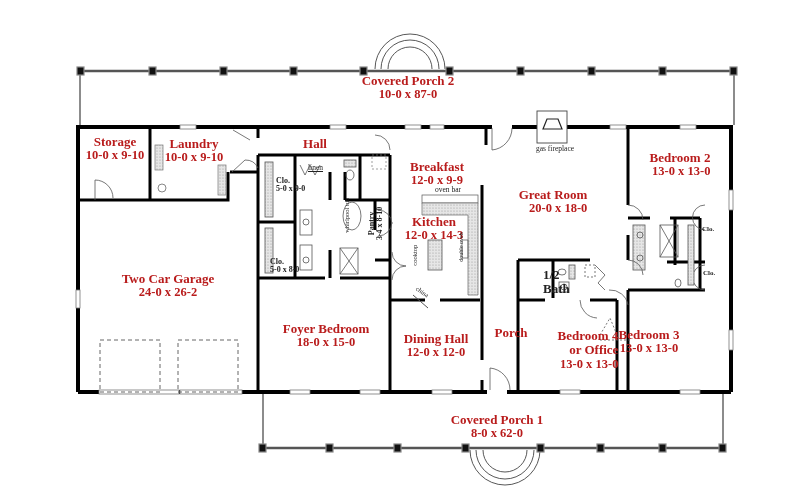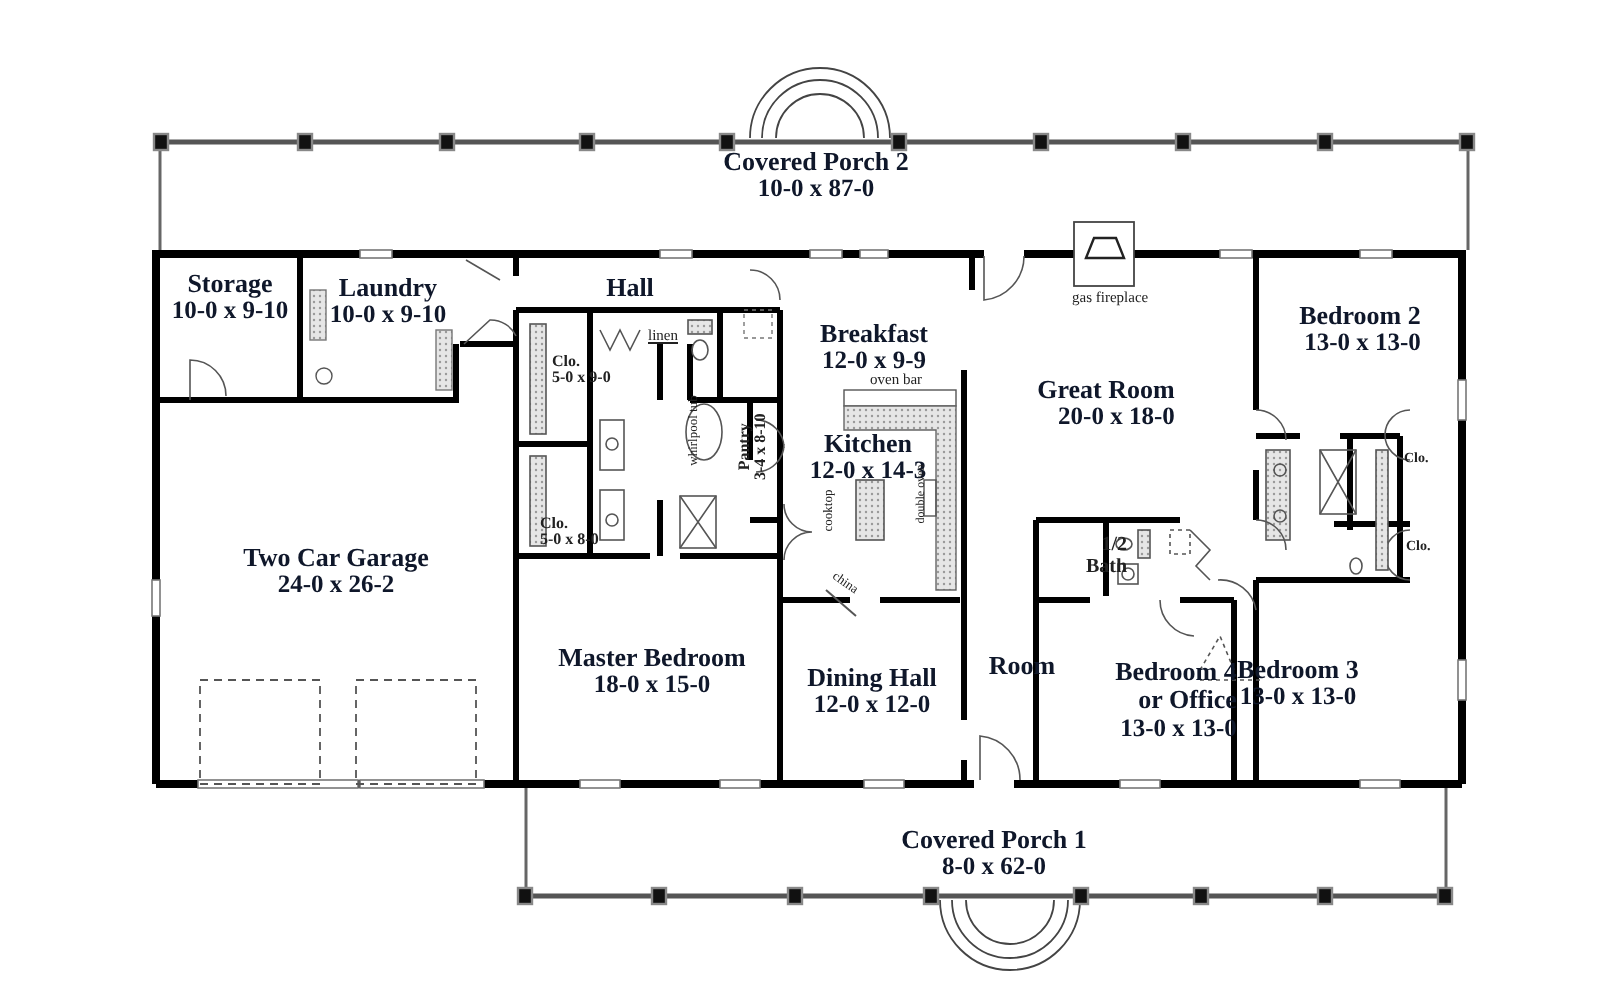--- a/index.html
+++ b/index.html
@@ -1,18 +1,18 @@
 <!DOCTYPE html>
 <html><head>
 <meta charset="utf-8">
 <style>
   html, body { margin:0; padding:0; background:#ffffff; }
   body { width:800px; height:500px; position:relative; overflow:hidden; font-family:"Liberation Serif", serif; }
   #plan { position:absolute; left:0; top:0; width:800px; height:500px; }
-  .lbl { position:absolute; text-align:center; font-weight:bold; color:#0f172a; line-height:1.1; white-space:nowrap; transform:translateX(-50%); }
+  .lbl { position:absolute; text-align:center; font-weight:bold; color:#b91c1c; line-height:1.1; white-space:nowrap; transform:translateX(-50%); }
   .lbl .n { font-size:13px; display:block; }
   .lbl .d { font-size:12.5px; display:block; }
   .sm { position:absolute; font-size:7.5px; color:#222; white-space:nowrap; font-family:"Liberation Serif", serif; line-height:1; }
   .smb { position:absolute; font-size:8px; font-weight:bold; color:#222; white-space:nowrap; line-height:1.05; text-align:left; }
   .rot { transform:rotate(-90deg); transform-origin:center; }
 </style>
 </head>
 <body>
 
 <svg id="plan" viewBox="0 0 800 500" xmlns="http://www.w3.org/2000/svg">
@@ -252,61 +252,61 @@
 </div>
 <div class="lbl" style="left:434px; top:215px;">
   <span class="n">Kitchen</span>
   <span class="d">12-0 x 14-3</span>
 </div>
 <div class="lbl" style="left:168px; top:272px;">
   <span class="n">Two Car Garage</span>
   <span class="d">24-0 x 26-2</span>
 </div>
 <div class="lbl" style="left:326px; top:322px;">
-  <span class="n">Master Bedroom</span>
+  <span class="n">Foyer Bedroom</span>
   <span class="d">18-0 x 15-0</span>
 </div>
 <div class="lbl" style="left:436px; top:332px;">
   <span class="n">Dining Hall</span>
   <span class="d">12-0 x 12-0</span>
 </div>
 <div class="lbl" style="left:511px; top:326px;">
-  <span class="n">Room</span>
+  <span class="n">Porch</span>
 </div>
 <div class="lbl" style="left:588px; top:329px;text-align:right;">
   <span class="n">Bedroom 4</span>
   <span class="n">or Office</span>
   <span class="d">13-0 x 13-0</span>
 </div>
 <div class="lbl" style="left:649px; top:328px;">
   <span class="n">Bedroom 3</span>
   <span class="d">13-0 x 13-0</span>
 </div>
 <div class="lbl" style="left:497px; top:413px;">
   <span class="n">Covered Porch 1</span>
   <span class="d">8-0 x 62-0</span>
 </div>
 
 <span class="sm" style="left:536px; top:145px;">gas fireplace</span>
 <span class="sm" style="left:435px; top:186px;">oven bar</span>
-<span class="sm" style="left:324px; top:164px;text-decoration:underline;">linen</span>
+<span class="sm" style="left:308px; top:164px;text-decoration:underline;">linen</span>
 <div class="smb" style="left:276px; top:177px;">
   <div>Clo.</div>
   <div>5-0 x 9-0</div>
 </div>
 <div class="smb" style="left:270px; top:258px;">
   <div>Clo.</div>
   <div>5-0 x 8-0</div>
 </div>
 <div class="smb rot" style="left:360px; top:215px; text-align:center;">
   <div>Pantry</div>
   <div>3-4 x 8-10</div>
 </div>
 <span class="sm rot" style="left:330px; top:212px; font-size:6.5px;">whirlpool tub</span>
 <span class="sm rot" style="left:405px; top:252px; font-size:6.5px;">cooktop</span>
 <span class="sm rot" style="left:446px; top:244px; font-size:6px;">double oven</span>
 <span class="sm" style="left:415px; top:289px; font-size:6.5px; transform:rotate(35deg);">china</span>
-<div class="smb" style="left:543px; top:268px; text-align:right; font-size:10px;">
+<div class="smb" style="left:543px; top:268px; text-align:left; font-size:13px;">
   <div>1/2</div>
   <div>Bath</div>
 </div>
 <span class="smb" style="left:702px; top:226px; font-size:7px;">Clo.</span>
 <span class="smb" style="left:703px; top:270px; font-size:7px;">Clo.</span>
 
 </body></html>

